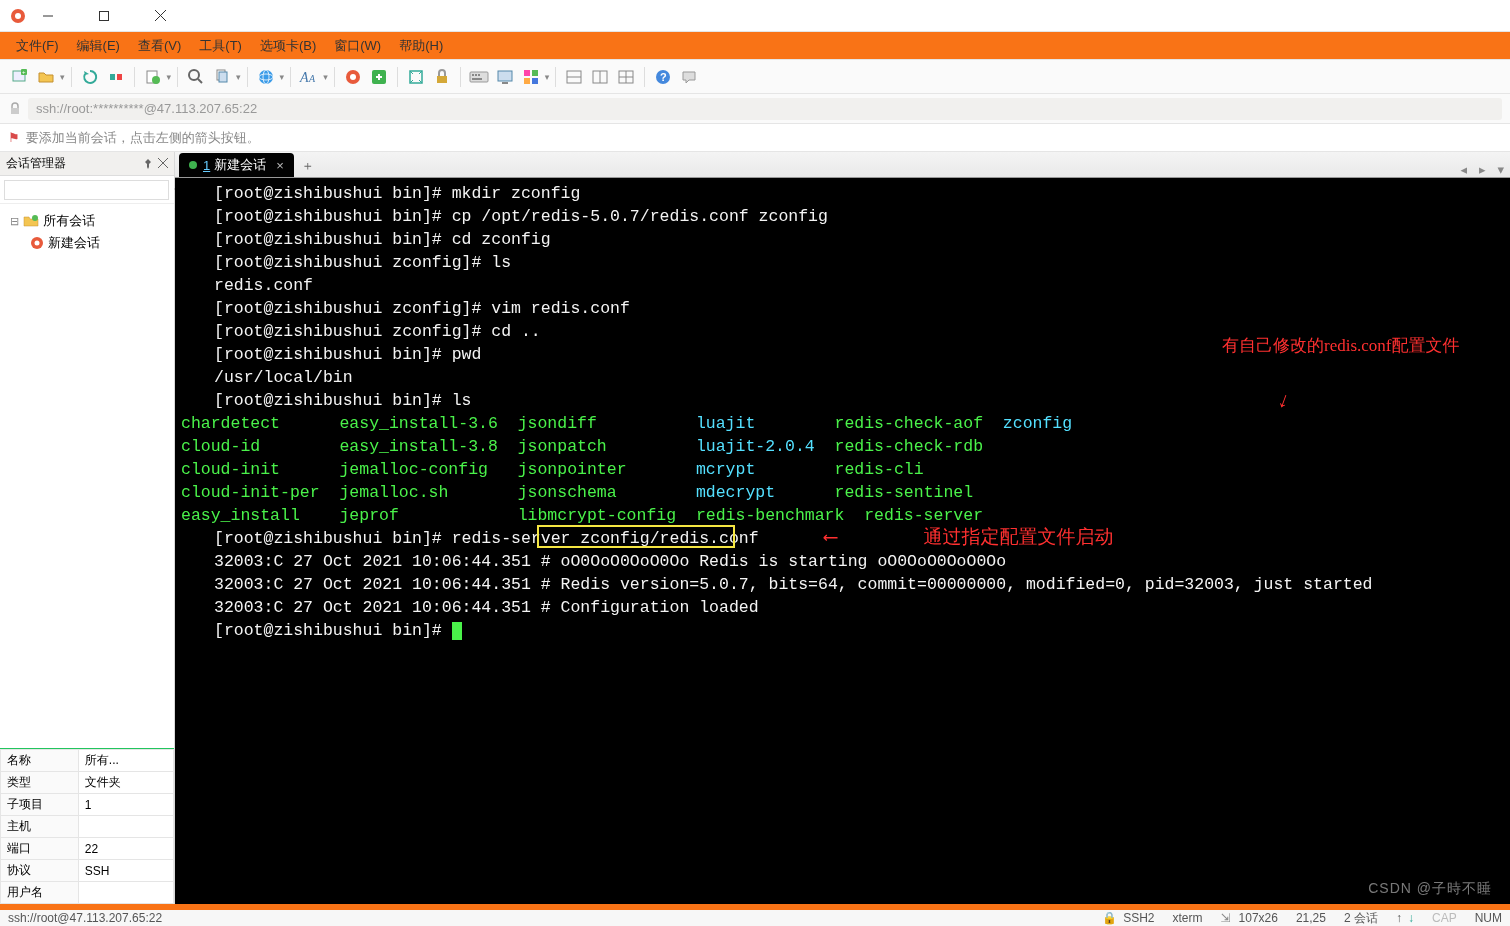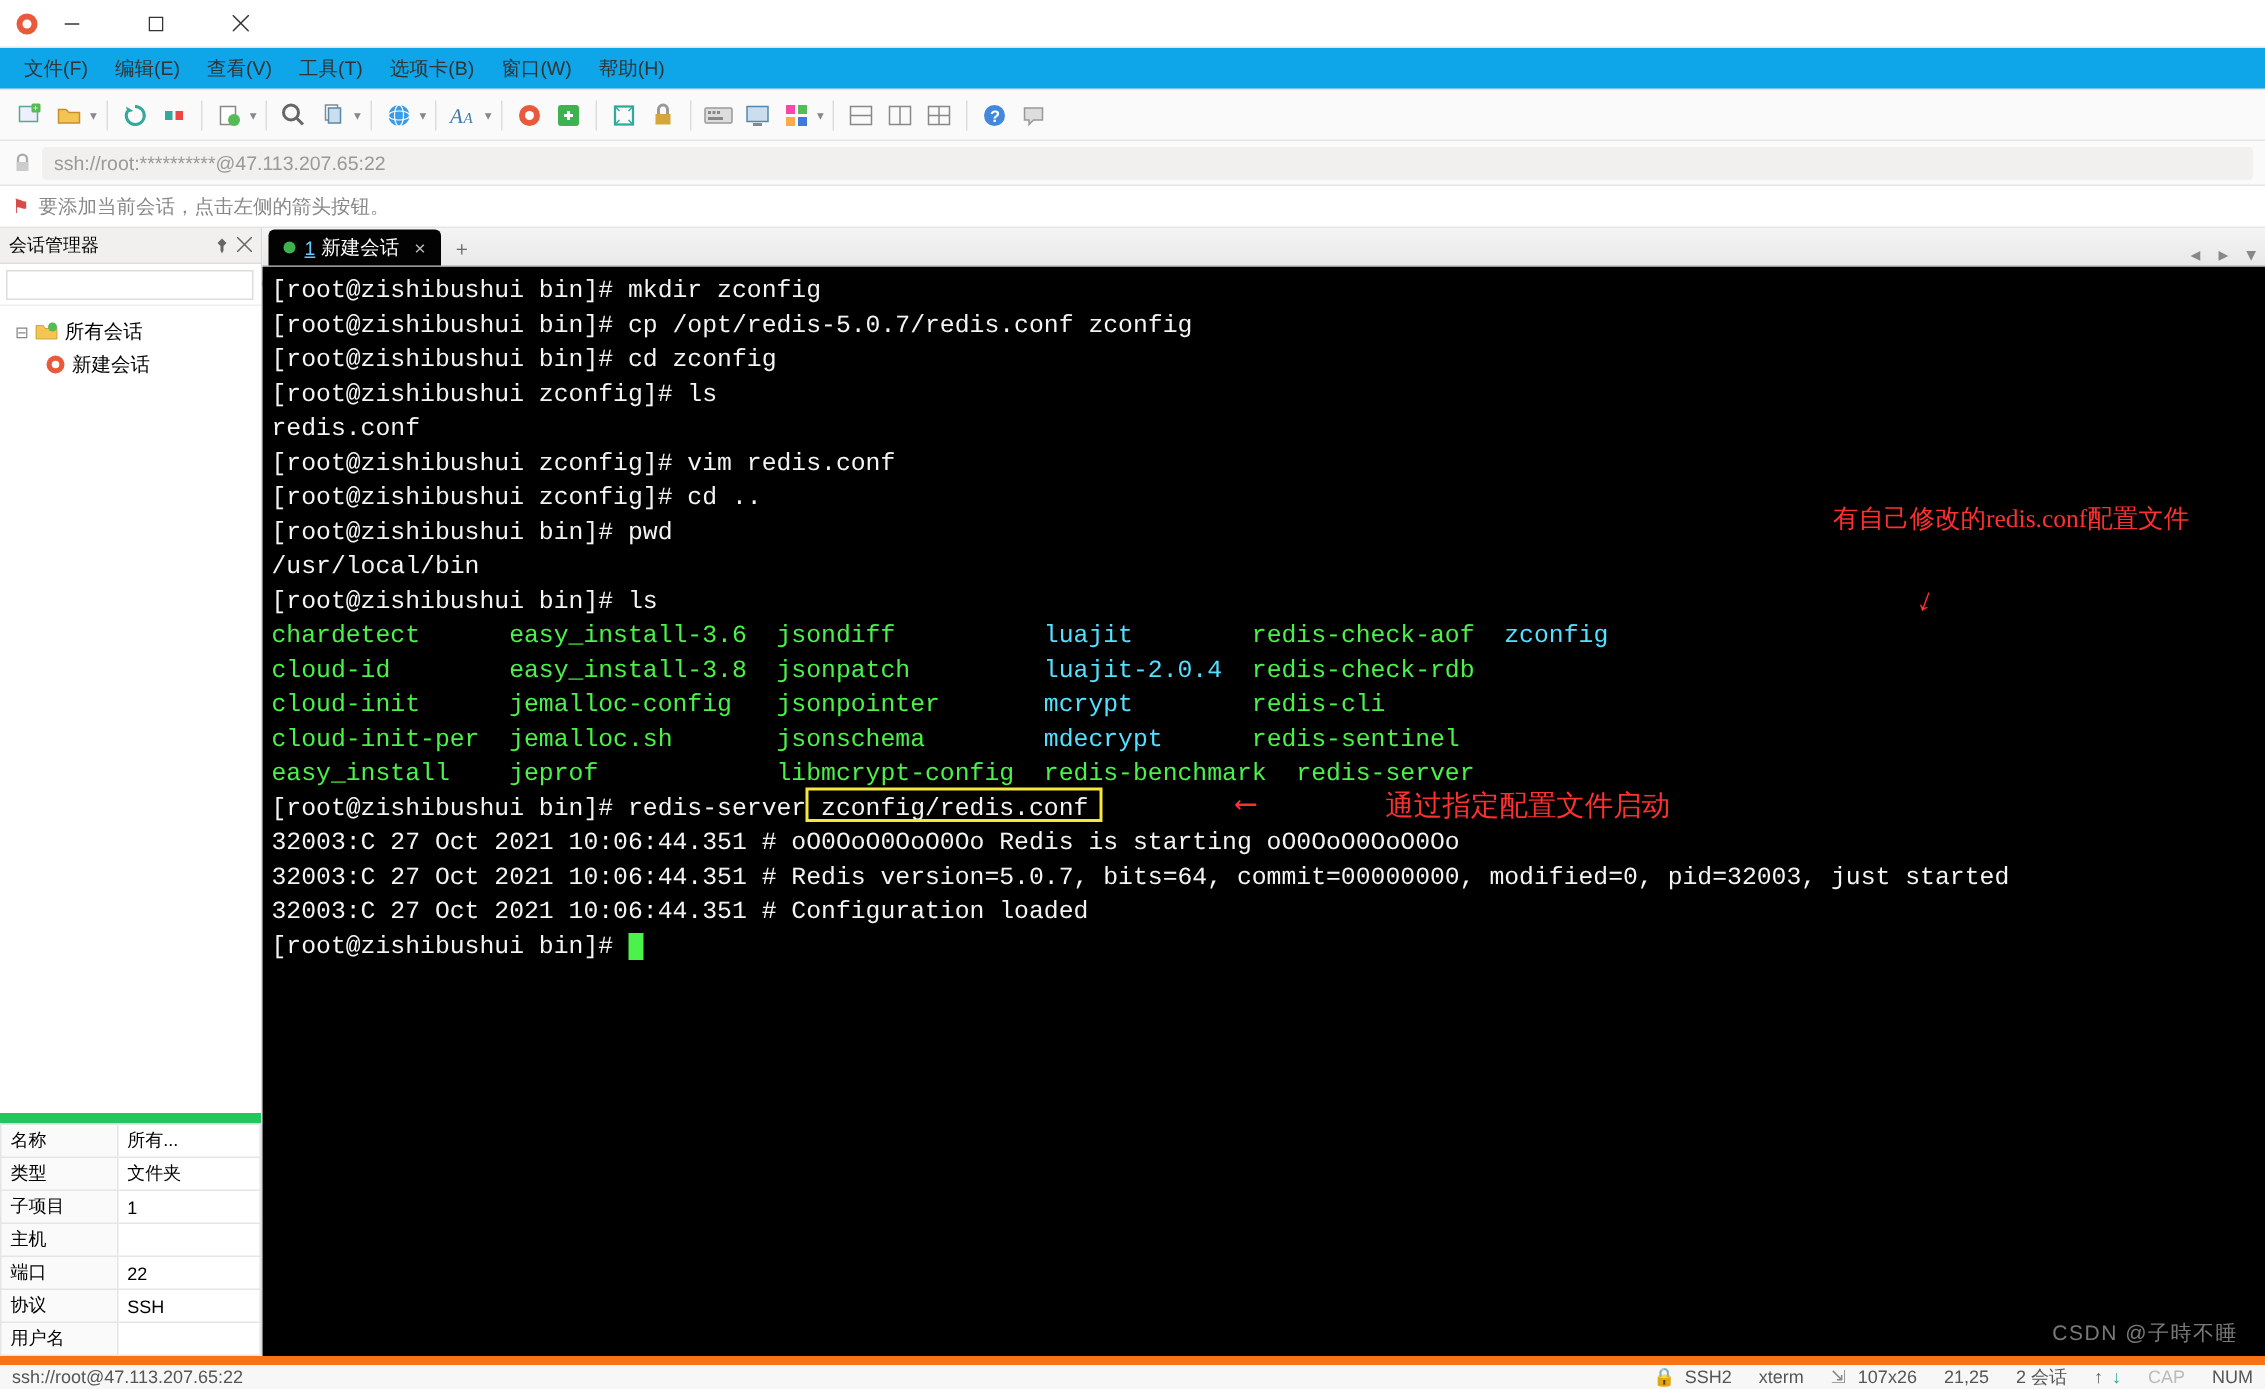--- a/index.html
+++ b/index.html
@@ -2,53 +2,53 @@
 <html><head>
 <meta charset="utf-8">
 <style>
   * { box-sizing: border-box; margin: 0; padding: 0; }
   html, body { width: 1510px; height: 926px; font-family: "Microsoft YaHei", Arial, sans-serif; font-size: 13px; background: #fff; overflow: hidden; position: relative; }
   .titlebar { height: 32px; display: flex; align-items: center; padding: 0 10px; border-bottom: 1px solid #e5e5e5; }
   .titlebar .icon { width: 16px; height: 16px; margin-right: 8px; }
   .titlebar .title { flex: 1; color: #333; font-size: 13px; }
   .winbtns { display: flex; gap: 28px; padding-right: 8px; }
   .winbtn { width: 28px; height: 28px; display: flex; align-items: center; justify-content: center; }
-  .menubar { height: 28px; display: flex; align-items: center; padding: 0 8px; gap: 2px; background: #0ea5e9; border-bottom: 1px solid #e5e5e5; }
+  .menubar { height: 28px; display: flex; align-items: center; padding: 0 8px; gap: 2px; background: #f97316; border-bottom: 1px solid #e5e5e5; }
   .menuitem { padding: 3px 8px; color: #333; cursor: default; }
   .toolbar { height: 34px; display: flex; align-items: center; padding: 0 8px; gap: 2px; background: #fafafa; border-bottom: 1px solid #e5e5e5; }
   .tbtn { width: 24px; height: 24px; display: flex; align-items: center; justify-content: center; border-radius: 3px; }
   .tsep { width: 1px; height: 20px; background: #ddd; margin: 0 4px; }
   .addrbar { height: 30px; display: flex; align-items: center; padding: 4px 8px; background: #fafafa; border-bottom: 1px solid #e5e5e5; }
   .addrfield { flex: 1; background: #f1f0ee; border-radius: 3px; height: 22px; display: flex; align-items: center; padding: 0 8px; color: #999; }
   .hintbar { height: 28px; display: flex; align-items: center; padding: 0 8px; color: #888; border-bottom: 1px solid #e5e5e5; }
   .hintbar .flag { color: #d94a4a; margin-right: 6px; }
   .workspace { display: flex; height: calc(926px - 32px - 28px - 34px - 30px - 28px - 22px); }
   .sidebar { width: 175px; border-right: 1px solid #d9d9d9; display: flex; flex-direction: column; background: #fff; }
   .sidehdr { height: 24px; display: flex; align-items: center; justify-content: space-between; padding: 0 6px; background: #f1f0ee; border-bottom: 1px solid #ddd; font-size: 12px; }
   .sidehdr .icons { display: flex; gap: 4px; }
   .searchrow { height: 28px; display: flex; align-items: center; padding: 2px 4px; border-bottom: 1px solid #eee; }
   .searchrow input { flex: 1; border: 1px solid #ddd; height: 20px; padding: 0 4px; font-size: 12px; }
   .tree { flex: 1; padding: 6px 4px; font-size: 13px; overflow: auto; }
   .treeitem { display: flex; align-items: center; gap: 4px; padding: 2px 2px 2px 6px; }
   .treeitem.child { padding-left: 26px; }
-  .props { border-top: 7px solid #22c55e; font-size: 12px; }
+  .props { border-top: 1px solid #22c55e; font-size: 12px; }
   .props table { width: 100%; border-collapse: collapse; }
   .props td { border: 1px solid #e5e5e5; padding: 2px 6px; height: 22px; }
   .props td:first-child { background: #fafafa; width: 45%; }
   .main { flex: 1; display: flex; flex-direction: column; background: #fff; min-width: 0; }
   .tabs { height: 26px; background: linear-gradient(#f4f4f4,#e9e9e9); display: flex; align-items: flex-end; padding-left: 4px; border-bottom: 1px solid #999; }
   .tab { height: 24px; background: #020202; color: #fff; display: flex; align-items: center; padding: 0 10px; border-top-left-radius: 4px; border-top-right-radius: 4px; font-size: 13px; position: relative; }
   .tab .dot { width: 8px; height: 8px; background: #3fb24f; border-radius: 50%; margin-right: 6px; }
   .tab .num { color: #6cf; margin-right: 4px; text-decoration: underline; }
   .tab .close { margin-left: 10px; color: #bbb; }
   .addtab { width: 24px; height: 22px; display: flex; align-items: center; justify-content: center; color: #666; margin-left: 2px; }
   .terminal { flex: 1; background: #000; color: #eee; font-family: Consolas, "Courier New", monospace; font-size: 16.5px; line-height: 23px; padding: 4px 6px; white-space: pre; overflow: hidden; position: relative; letter-spacing: 0px; }
   .terminal .g { color: #4af24a; }
   .terminal .c { color: #54e0ff; }
-  .terminal .w { color: #f4f4f4; }
+  .terminal .w { color: #f4f4f4; margin-left: 33px; }
   .terminal .cursor { display: inline-block; width: 10px; height: 18px; background: #4af24a; vertical-align: middle; }
   .anno1 { position: absolute; top: 155px; right: 8px; color: #ff3030; font-family: "Microsoft YaHei"; font-size: 17px; line-height: 26px; text-align: left; width: 280px; }
   .anno-arrow1 { position: absolute; top: 212px; right: 220px; color: #ff3030; font-size: 22px; transform: rotate(20deg); }
   .hlbox { position: absolute; border: 2px solid #f5e642; }
   .anno2 { position: absolute; color: #ff3030; font-family: Liberation Mono, monospace; font-size: 19px; }
   .anno-arrow2 { position: absolute; color: #ff3030; font-size: 20px; }
   .statusbar { height: 22px; display: flex; align-items: center; font-size: 12px; background: #f7f7f7; border-top: 6px solid #f97316; padding: 0 8px; gap: 18px; color: #555; }
   .statusbar .seg { display: flex; align-items: center; gap: 6px; }
   .statusbar .spacer { flex: 1; }
   .watermark { position: absolute; right: 18px; bottom: 28px; color: rgba(200,200,200,0.6); font-size: 14px; font-family: Arial; letter-spacing: 1px; }

